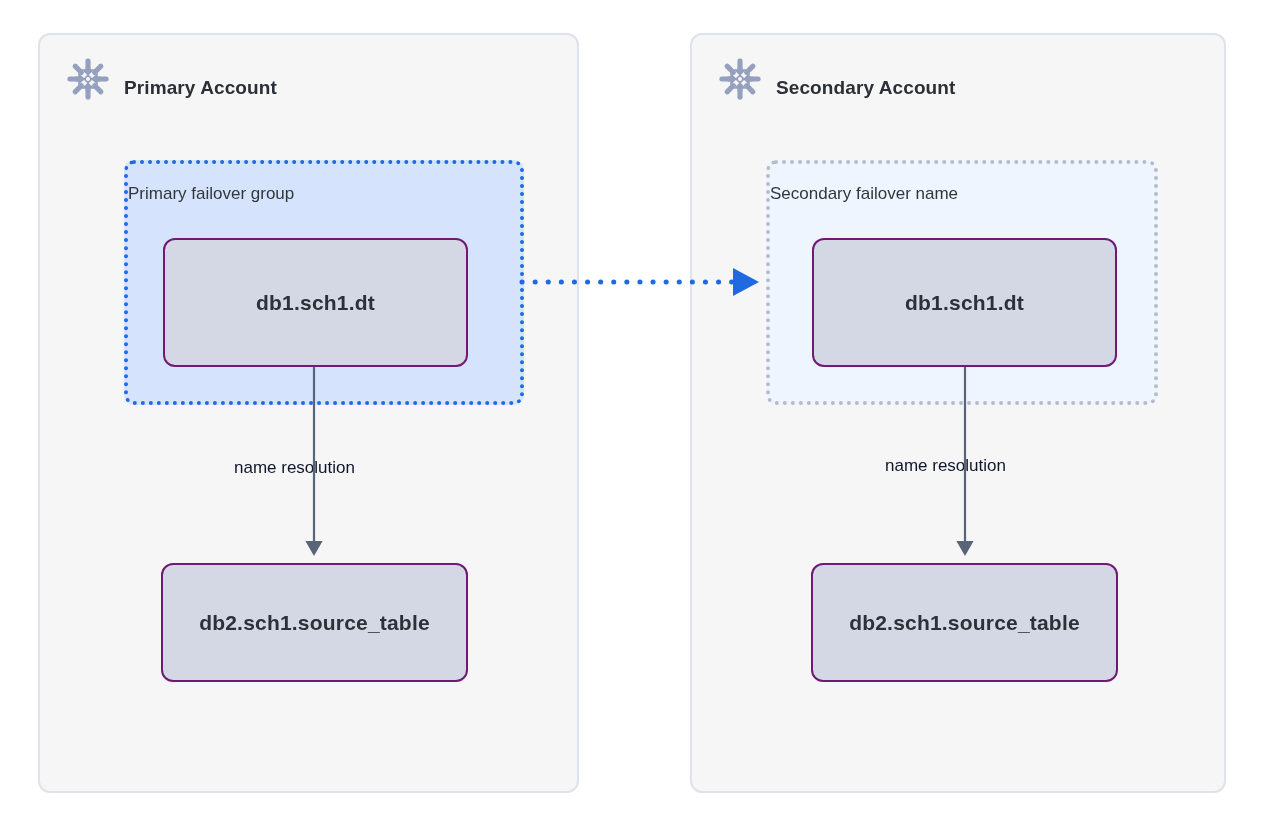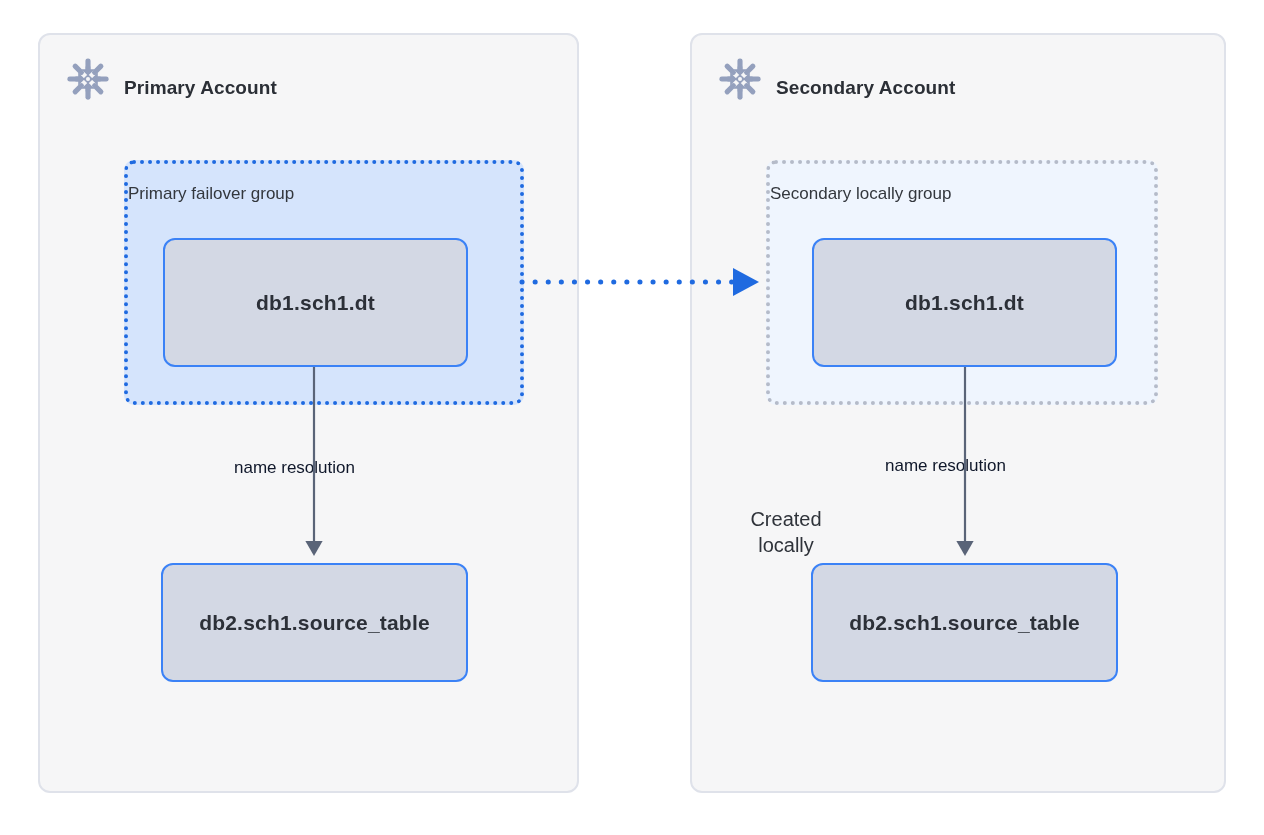--- a/index.html
+++ b/index.html
@@ -84,21 +84,21 @@
     height: 245px;
     background: #eff5fe;
     border: 4px dotted #b5bbc9;
   }
 
   
   .node-box {
     position: absolute;
     box-sizing: border-box;
     background: #d3d8e4;
-    border: 2px solid #3b82f6;
+    border: 2px solid #701a75;
     border-radius: 12px;
     display: flex;
     align-items: center;
     justify-content: center;
     font-size: 21px;
     font-weight: bold;
     color: #2c3038;
     letter-spacing: .2px;
   }
   #node-primary-dt     { left: 163px; top: 238px; width: 305px; height: 129px; }
@@ -202,30 +202,29 @@
             <rect x="20.2" y="20.2" width="7.6" height="7.6" rx="1.4" transform="rotate(45 24 24)"></rect>
           </g>
           <circle cx="24" cy="24" r="2.2" fill="#f6f6f7"></circle>
         </svg>
       </span>
       <span class="account-title">Secondary Account</span>
     </div>
   </div>
 
   <div class="failover-group" id="fg-secondary">
-    <div class="fg-label">Secondary locally group</div>
+    <div class="fg-label">Secondary failover name</div>
   </div>
 
   <div class="node-box" id="node-secondary-dt">db1.sch1.dt</div>
 
   <div class="node-box" id="node-secondary-src">db2.sch1.source_table</div>
 
   <div class="edge-label" id="label-name-res-secondary">name resolution</div>
 
-  <div class="note-label" id="label-created-locally">Created locally</div>
 
   <svg class="connectors" width="1264" height="835" xmlns="http://www.w3.org/2000/svg">
     <defs>
       <marker id="arrow-gray" markerWidth="10" markerHeight="10" refX="5.6" refY="4" orient="auto" markerUnits="strokeWidth">
         <path d="M0,0 L0,8 L7,4 z" fill="#5a6478"></path>
       </marker>
     </defs>
 
     <line x1="314" y1="367" x2="314" y2="553" stroke="#5a6478" stroke-width="2.2" marker-end="url(#arrow-gray)"></line>
 

